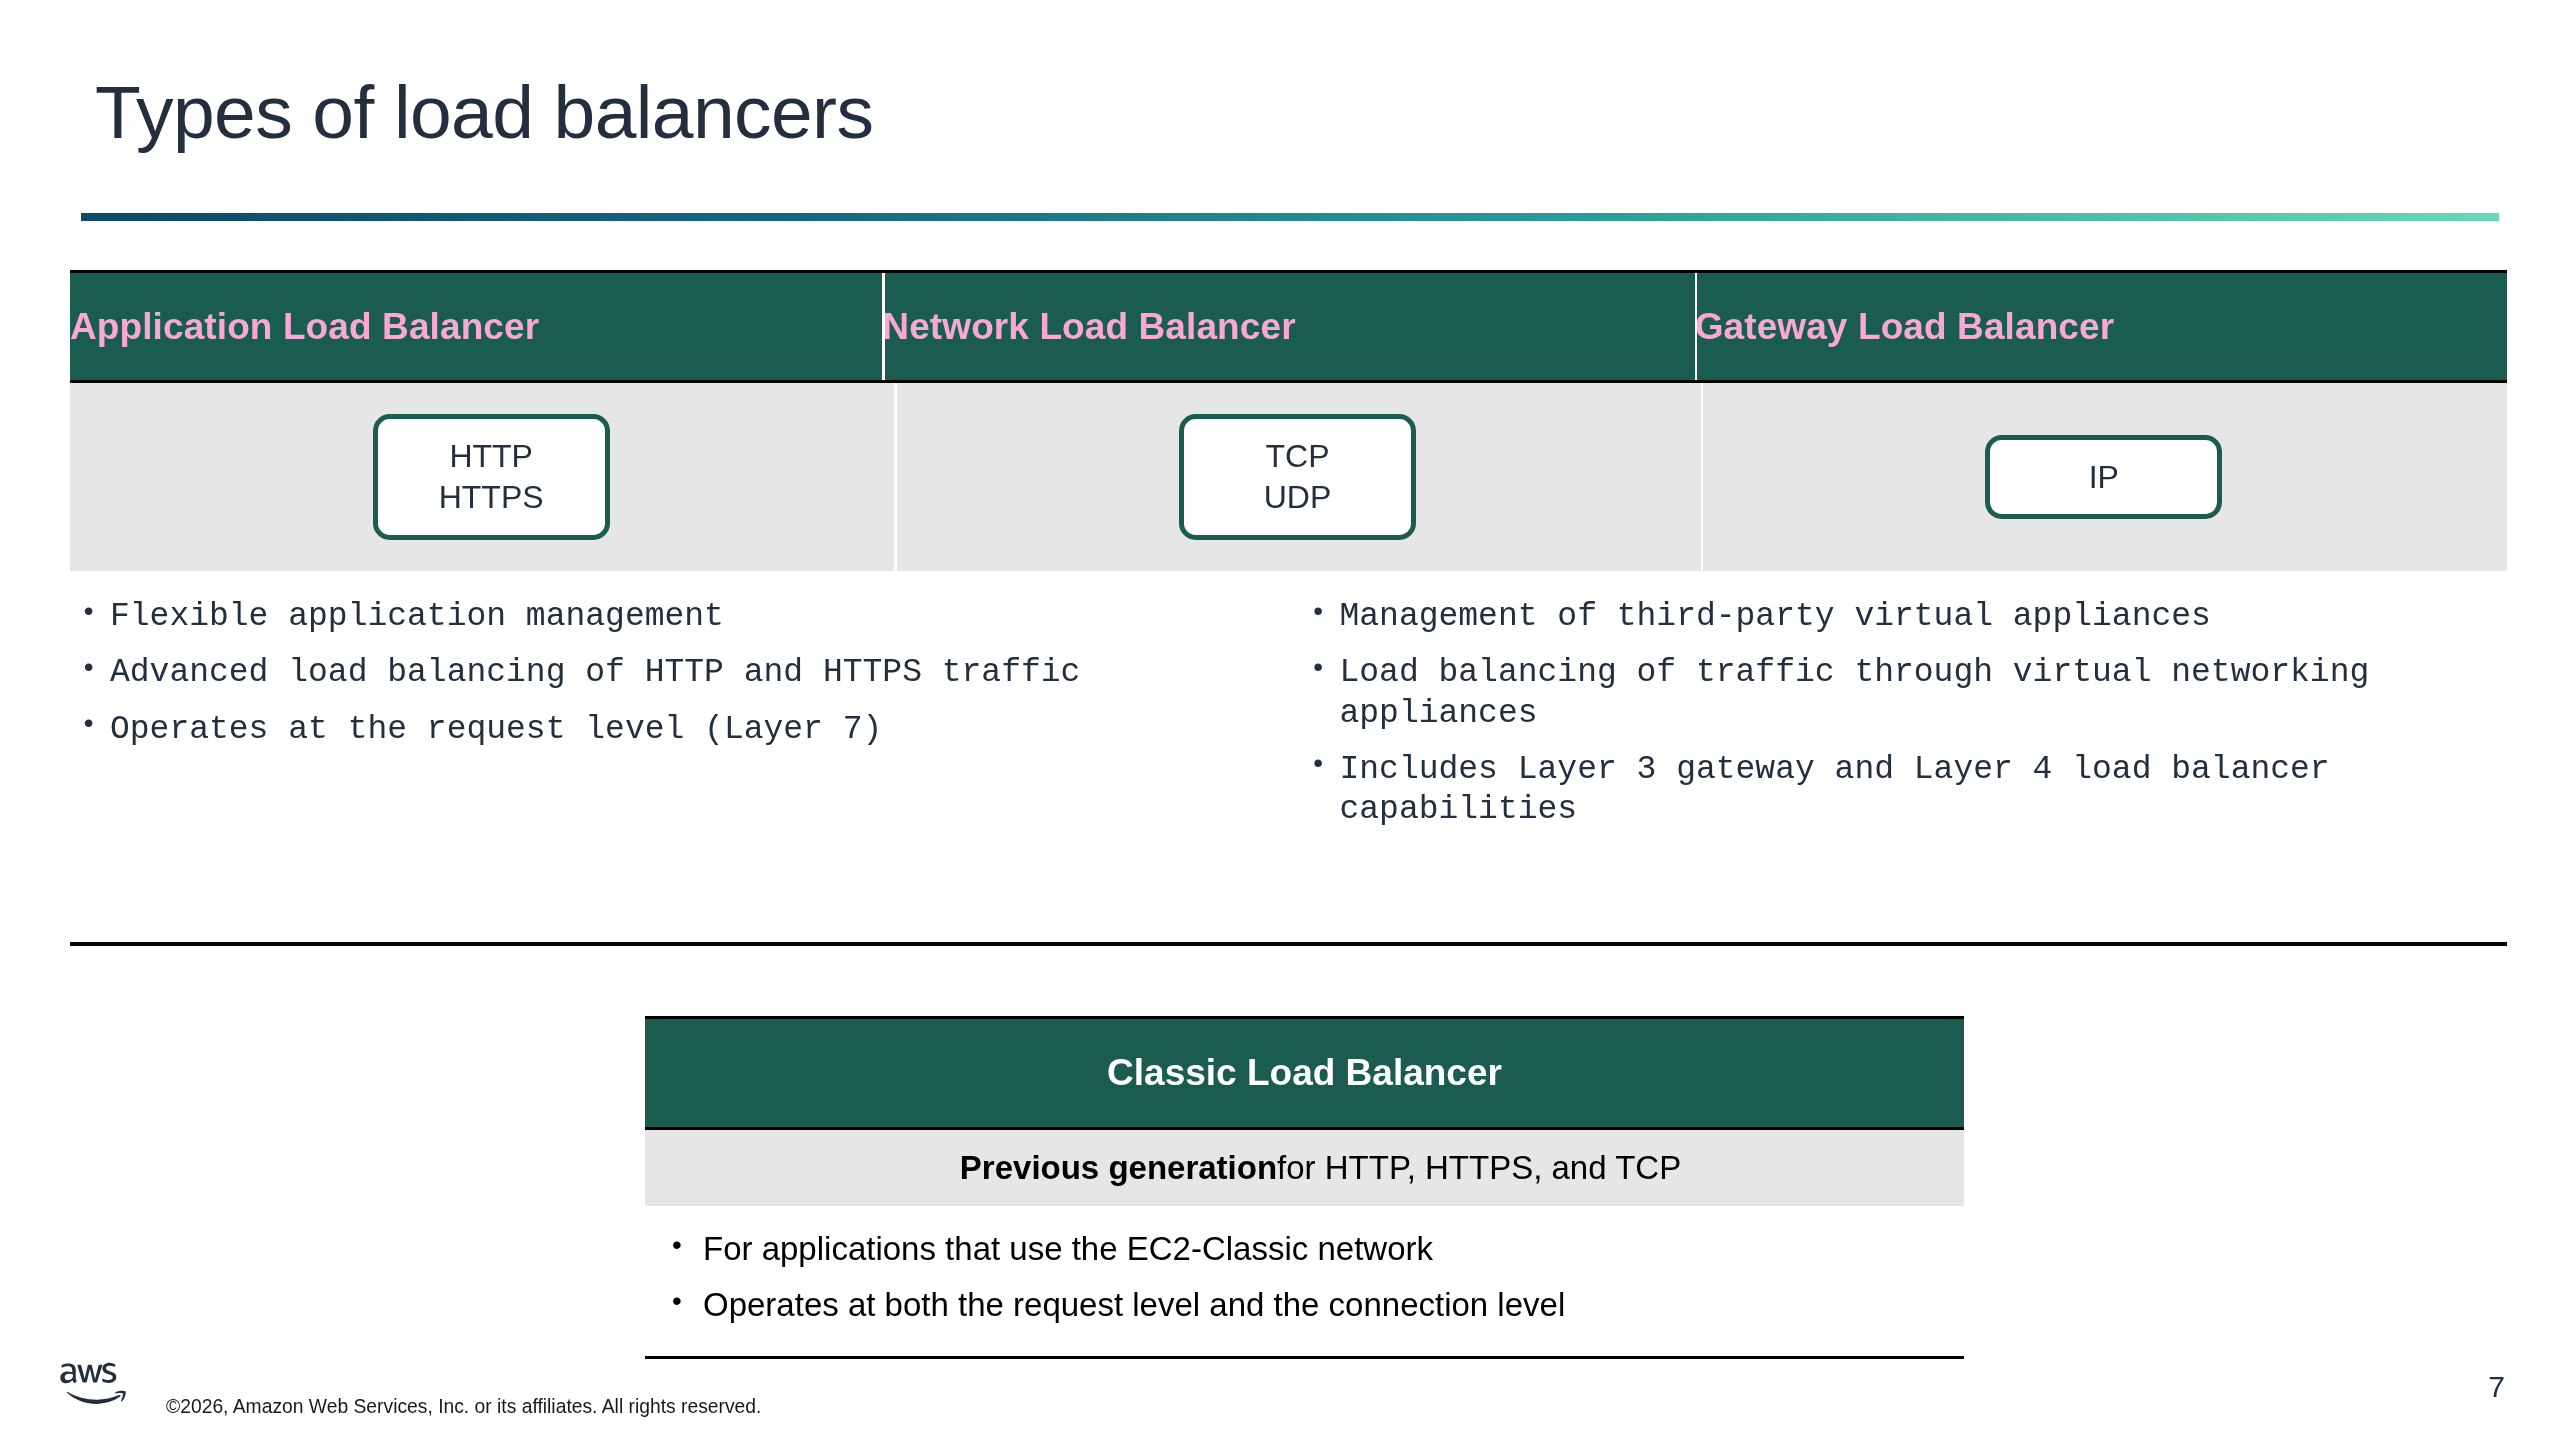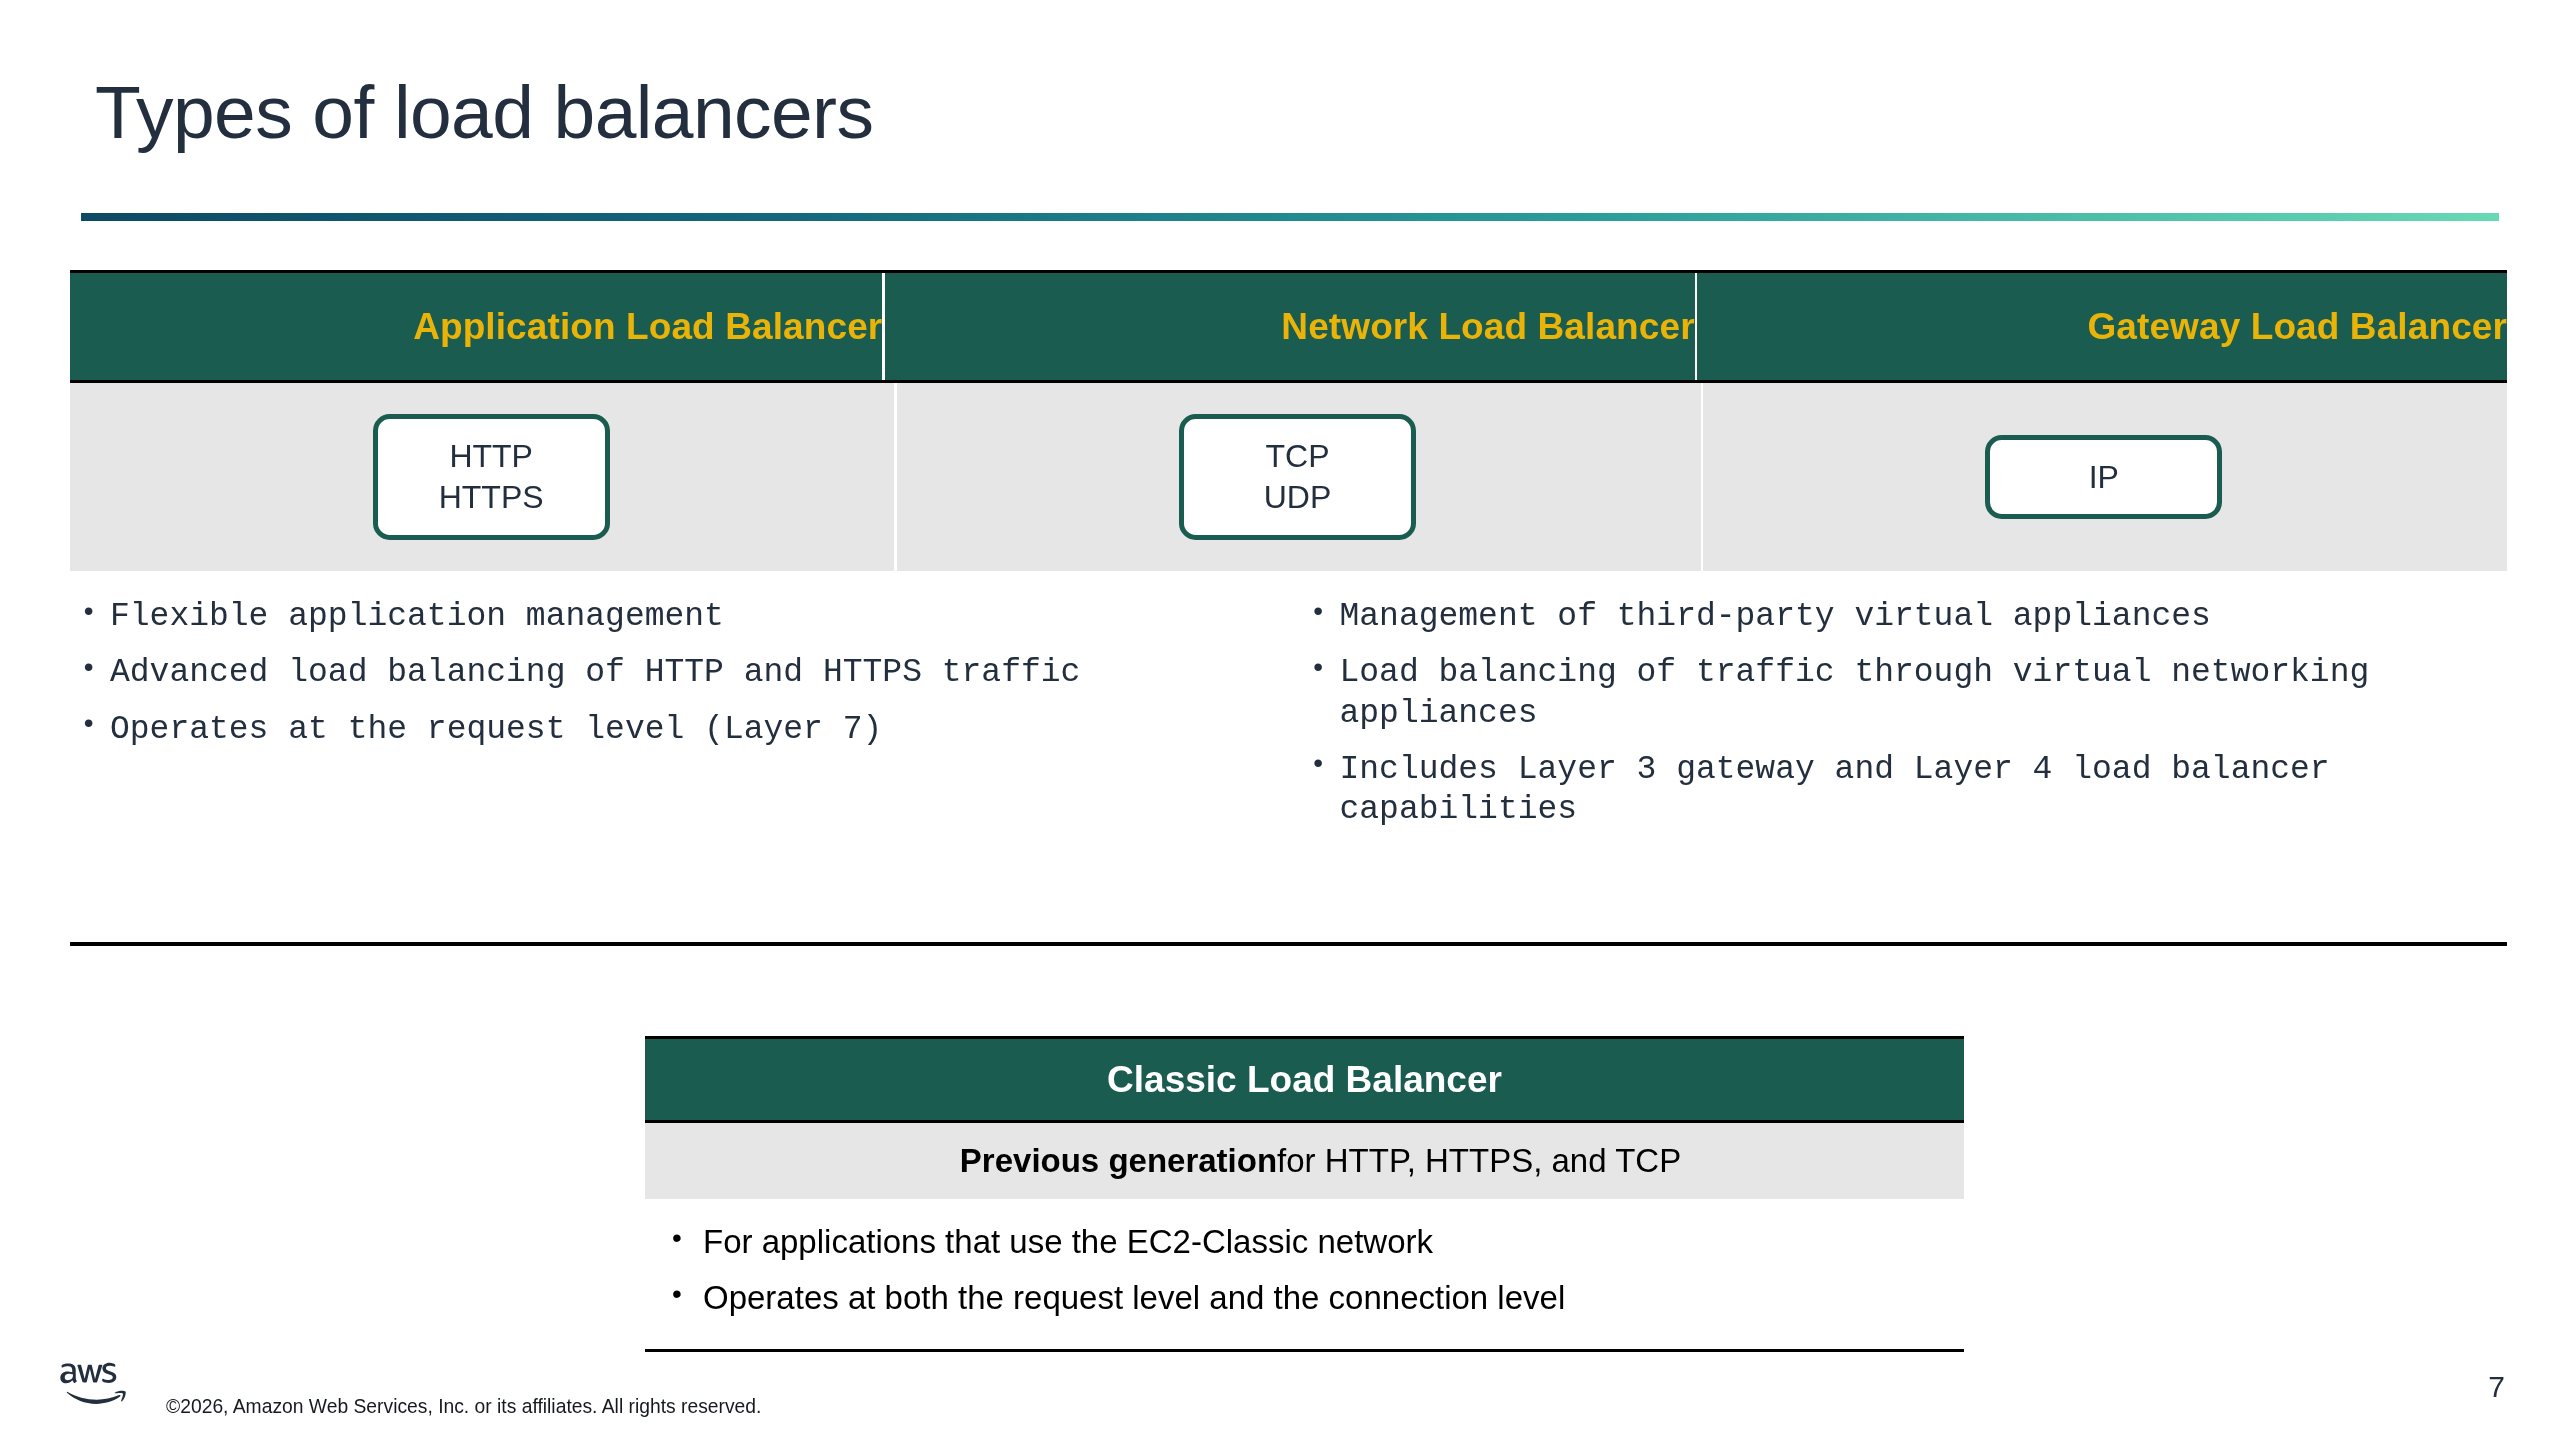--- a/index.html
+++ b/index.html
@@ -51,22 +51,22 @@
     display: flex;
     height: 107px;
     border-top: 3.2px solid #000000;
     border-bottom: 3.2px solid #000000;
     background: #1a5c4f;
   }
   .header-cell {
     flex: 1 1 0;
     display: flex;
     align-items: center;
-    justify-content: flex-end;
-    color: #eab308;
+    justify-content: flex-start;
+    color: #f9a8d4;
     font-size: 37px;
     font-weight: 700;
     letter-spacing: 0.1px;
     position: relative;
     border-radius: 11px;
   }
   .header-cell + .header-cell::before {
     content: "";
     position: absolute;
     left: 0;
@@ -152,32 +152,31 @@
   }
 
   
   .classic-wrap {
     position: absolute;
     left: 645px;
     top: 1016px;
     width: 1319px;
   }
   .classic-header {
-    height: 87px;
+    height: 114px;
     background: #1a5c4f;
     border-top: 3.9px solid #000000;
     border-bottom: 3.9px solid #000000;
     display: flex;
     align-items: center;
     justify-content: center;
     color: #ffffff;
     font-size: 37px;
     font-weight: 700;
     box-sizing: border-box;
-    margin-top: 20px;
   }
   .classic-sub {
     height: 76px;
     background: #e6e6e6;
     display: flex;
     align-items: center;
     justify-content: center;
     font-size: 33px;
     color: #000000;
     padding-left: 32px;

